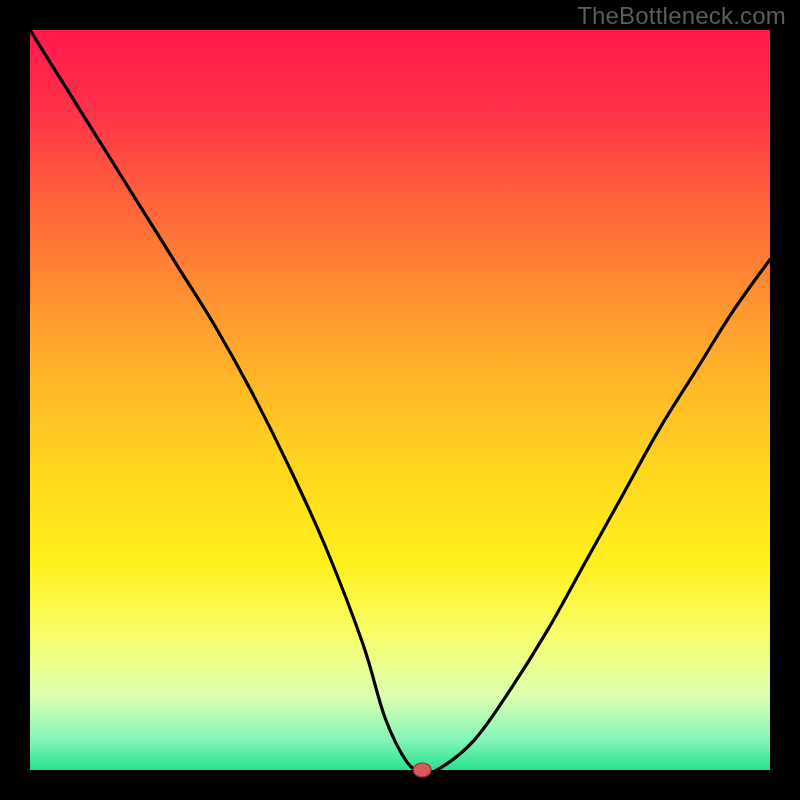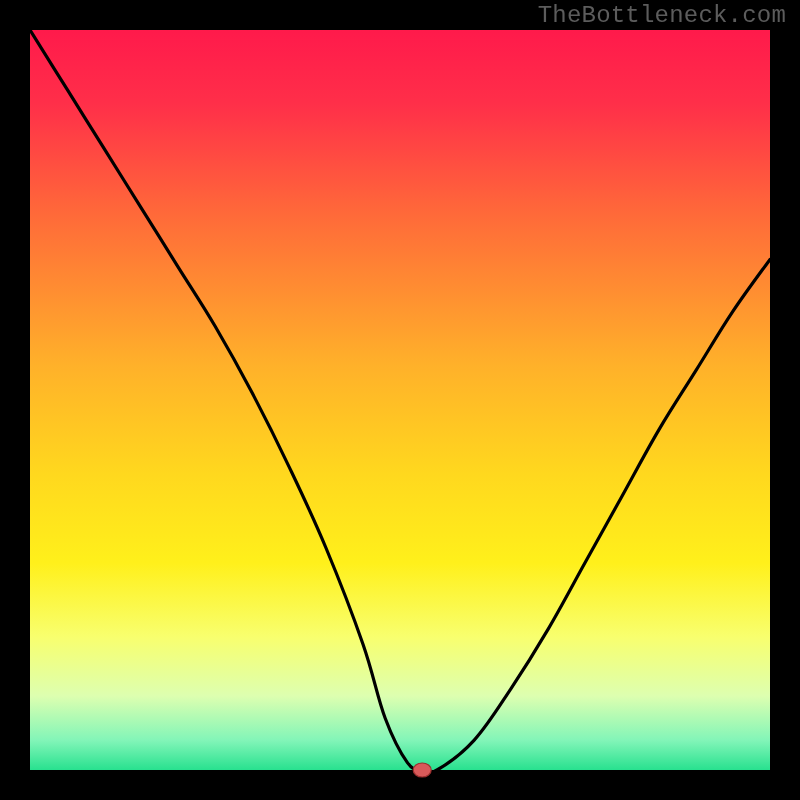--- a/index.html
+++ b/index.html
@@ -12,21 +12,21 @@
   }
   .stage {
     position: relative;
     width: 800px;
     height: 800px;
   }
   .watermark {
     position: absolute;
     top: 2px;
     right: 14px;
-    font-family: Liberation Mono, monospace;
+    font-family: Liberation Sans, sans-serif;
     font-size: 24px;
     color: #5c5c5c;
     letter-spacing: 0.2px;
     z-index: 5;
   }
   svg {
     position: absolute;
     top: 0;
     left: 0;
   }

